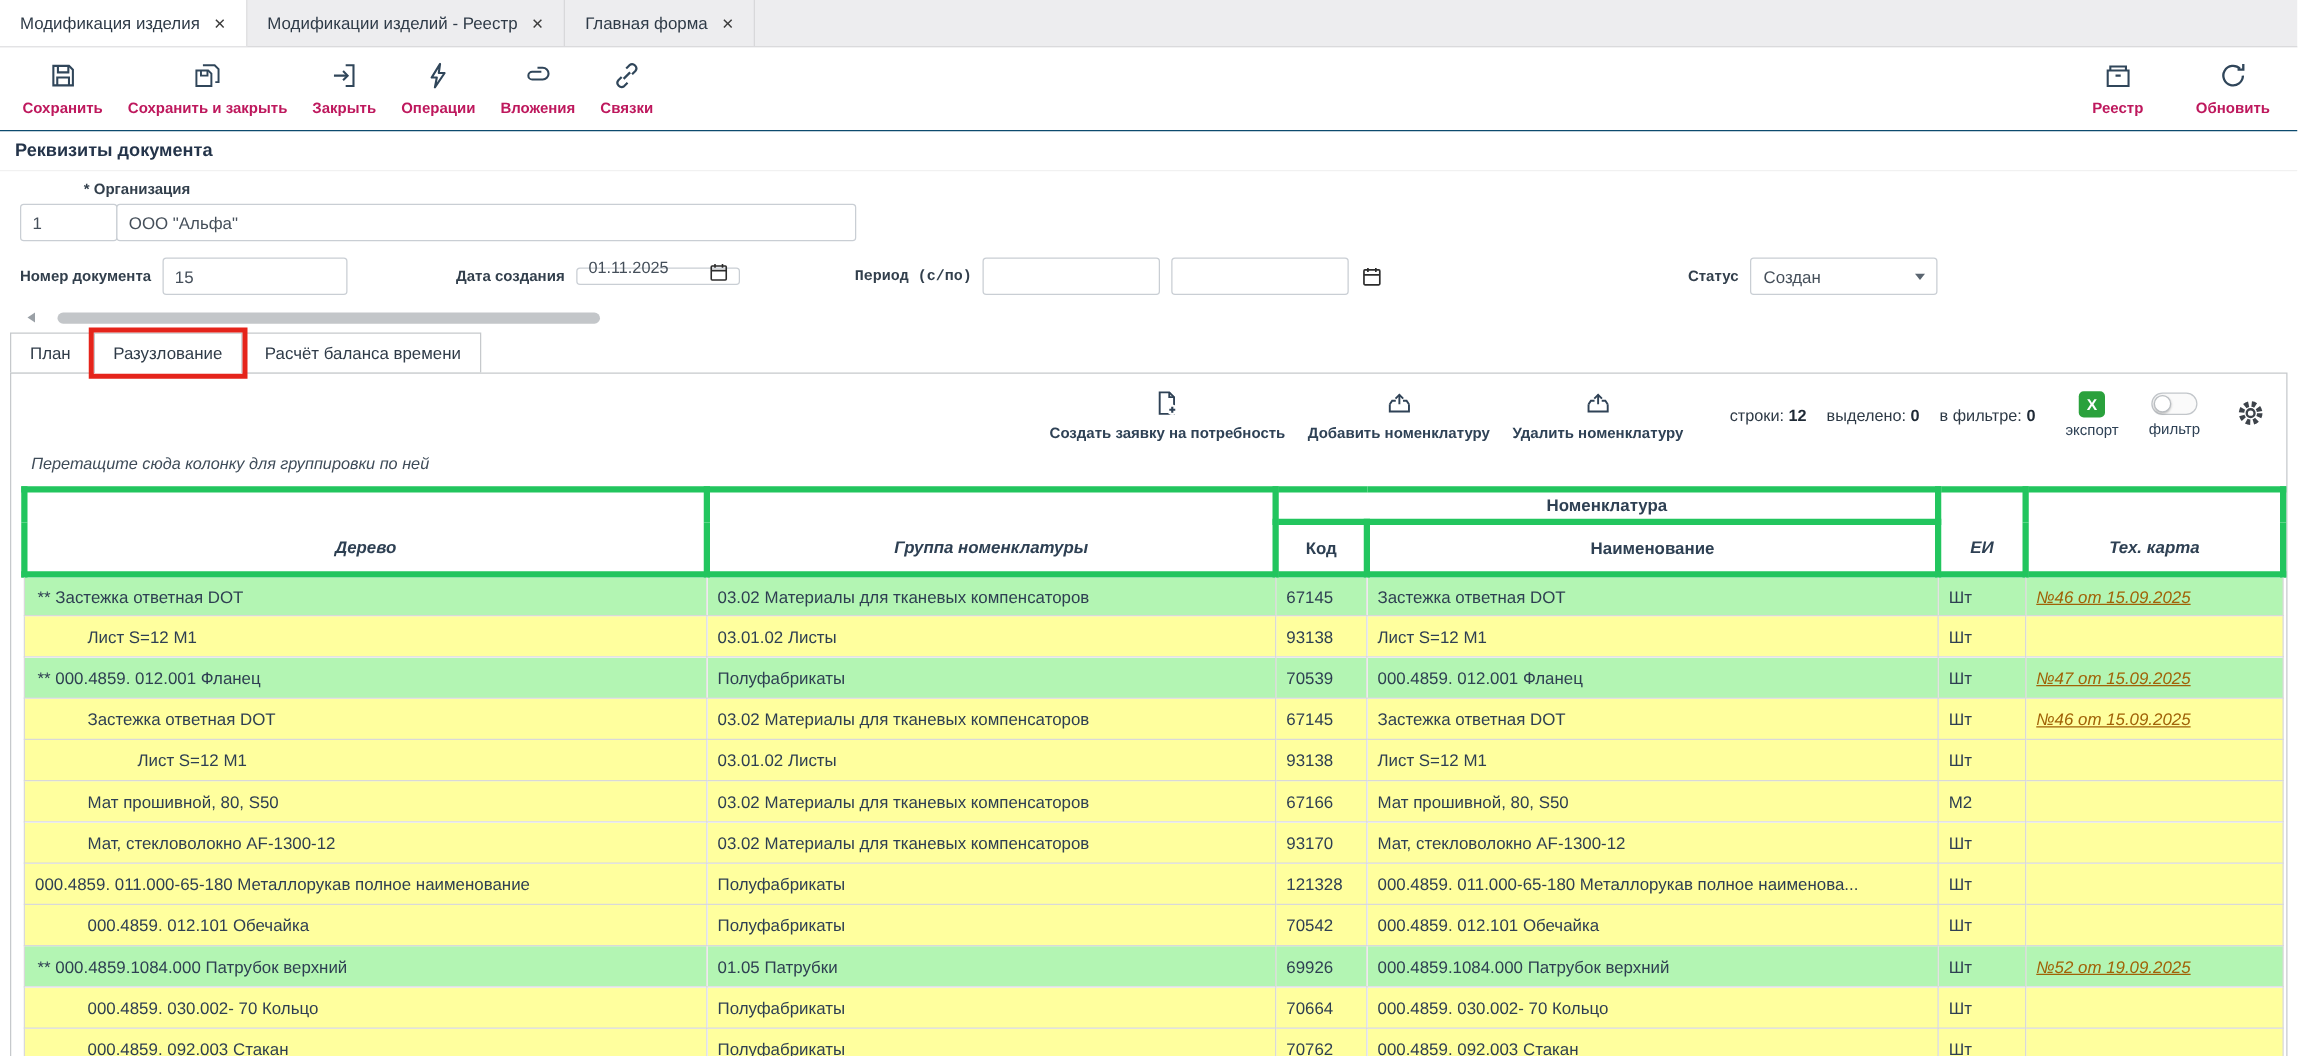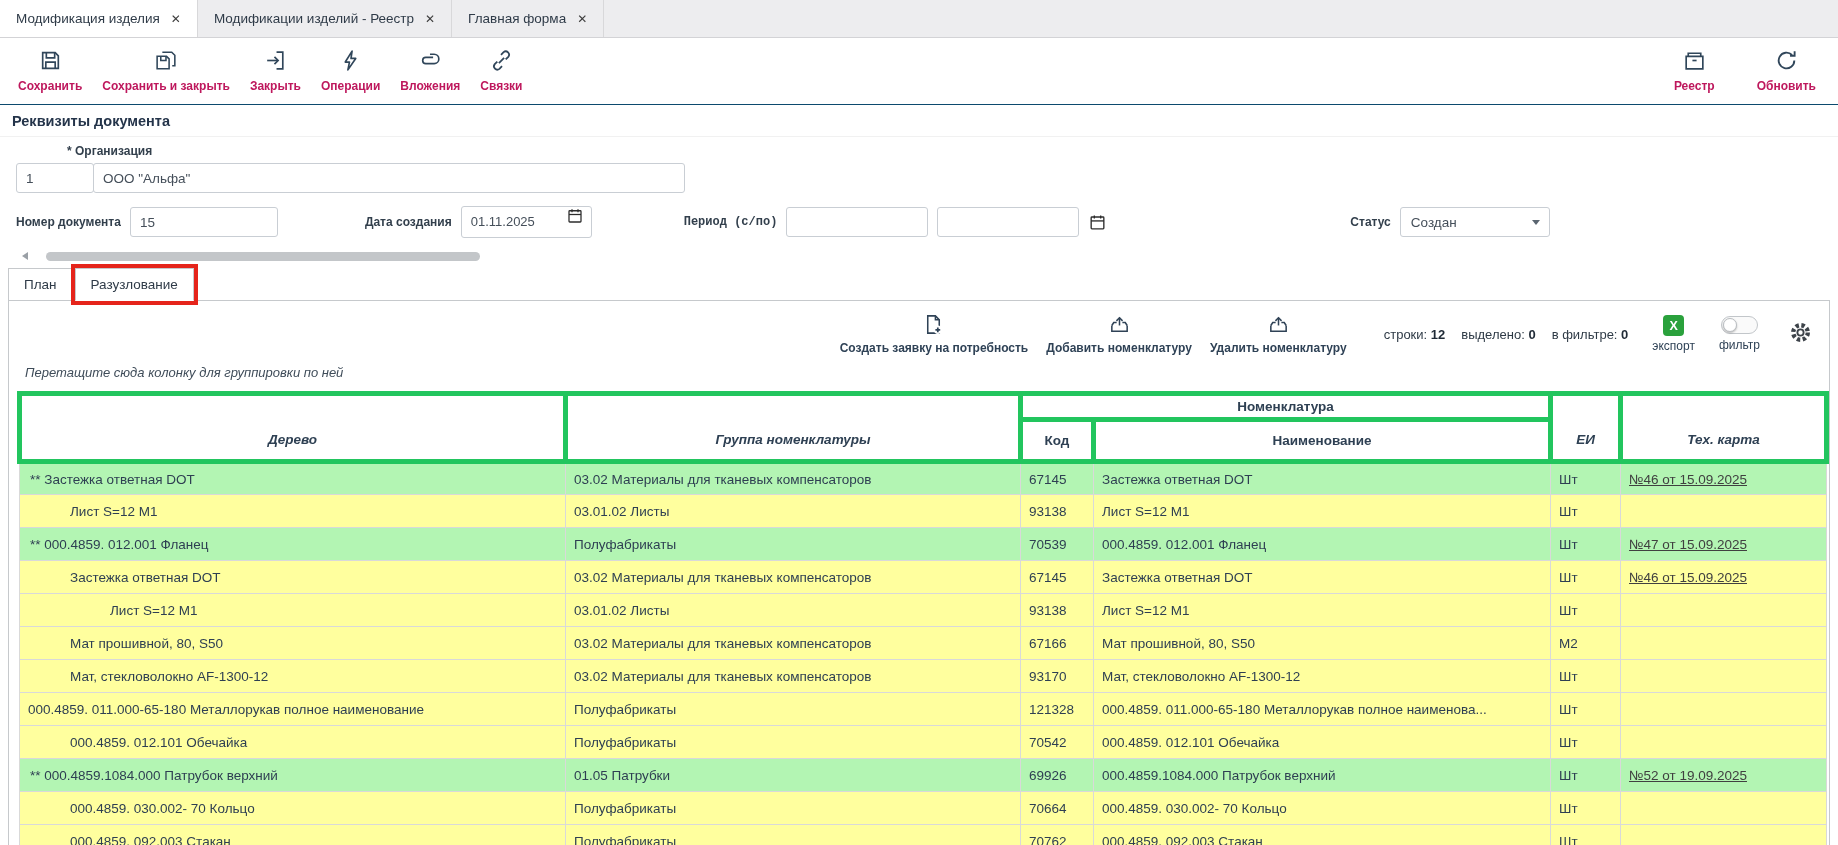--- a/index.html
+++ b/index.html
@@ -27,21 +27,21 @@
   .lab { font-size:12px; font-weight:700; color:#323f4c; white-space:nowrap; }
   .org-label { display:inline-block; margin-left:51px; margin-bottom:5px; }
   .org-row { display:flex; }
   input.txt { height:30px; border:1px solid #c9ced4; border-radius:3px; padding:0 9px; font-family:inherit; font-size:13.5px; color:#454f5a; background:#fff; outline:none; }
   .org-code { width:78px; border-top-right-radius:0; border-bottom-right-radius:0; }
   .org-name { width:592px; margin-left:-1px; border-top-left-radius:0; border-bottom-left-radius:0; color:#8e969e; }
   .fields-row { display:flex; align-items:center; margin-top:13px; }
   .fgroup { display:flex; align-items:center; gap:9px; }
   .g2 { margin-left:87px; } .g3 { margin-left:92px;font-family:Liberation Mono, monospace; } .g4 { margin-left:243px; }
   .inp-doc { width:148px; }
-  .datebox { display:flex; align-items:flex-start; height:32px; border:1px solid #c9ced4; border-radius:3px; padding-right:7px; background:#fff; }
+  .datebox { display:flex; align-items:flex-end; height:14px; border:1px solid #c9ced4; border-radius:3px; padding-right:7px; background:#fff; }
   .datebox input { border:none; height:28px; width:104px; padding:0 2px 0 9px; font:inherit; color:#454f5a; outline:none; background:transparent; }
   .inp-period { width:142px; }
   .cal-icon { display:flex; color:#2c2c2c; cursor:pointer; }
   .selectbox { position:relative; width:150px; height:30px; border:1px solid #c9ced4; border-radius:3px; background:#fff; display:flex; align-items:center; padding:0 26px 0 10px; color:#454f5a; font-size:13.5px; cursor:pointer; }
   .selectbox .tri { position:absolute; right:9px; top:12px; width:0; height:0; border-left:4.5px solid transparent; border-right:4.5px solid transparent; border-top:5.5px solid #5a6570; }
   
   .hscroll { position:relative; height:13px; margin:12px 0 5px; }
   .hscroll .arr { position:absolute; left:6px; top:2px; width:0; height:0; border-top:4.5px solid transparent; border-bottom:4.5px solid transparent; border-right:6px solid #9aa0a6; cursor:pointer; }
   .hscroll .thumb { position:absolute; left:30px; top:2px; width:434px; height:9px; border-radius:4.5px; background:#c3c6c9; cursor:grab; }
   
@@ -69,21 +69,21 @@
   .hint { font-style:italic; font-size:13px; color:#3f4c59; padding:4px 16px 11px; }
   
   .grid-table { border-collapse:collapse; table-layout:fixed; margin-left:8px; width:calc(100% - 8px); font-size:13.5px; }
   .grid-table th { font-weight:700; color:#2e4053; border:5px solid #22c55e; background:#fff; padding:2px 6px; }
   .grid-table thead tr.r1 { height:26px; }
   .grid-table thead tr.r2 { height:42px; }
   .grid-table th.vb { vertical-align:bottom; padding-bottom:12px;font-style:italic; }
   .grid-table td { border:1px solid #d9d9d9; padding:0 8px; height:33px; white-space:nowrap; overflow:hidden; color:#2e3f52; }
   tr.row-head td { background:#b3f5b3; }
   tr.row-child td { background:#ffff9e; }
-  a.tech-link { color:#404040; text-decoration:underline; }
+  a.tech-link { color:#a16207; text-decoration:underline;font-style:italic; }
 </style>
 </head>
 <body>
 
 <div class="tabstrip">
   <div class="wtab active">
     <span>Модификация изделия</span>
     <span class="x">✕</span>
   </div>
   <div class="wtab">
@@ -224,20 +224,21 @@
   </div>
   <div class="hscroll">
     <span class="arr"></span>
     <div class="thumb"></div>
   </div>
 </div>
 
 <div class="dtabs">
   <div class="dtab"><span>План</span></div>
   <div class="dtab active highlight"><span>Разузлование</span></div>
+  <div class="dtab"><span>Расчёт баланса времени</span></div>
 </div>
 
 <div class="panel">
   <div class="gridbar">
     <div class="sp"></div>
     <button class="gaction">
       <span><svg viewBox="0 0 24 24" width="23" height="23">
             <g fill="none" stroke="currentColor" stroke-width="1.6">
               <path d="M6 3h8l4 4v14H6z"></path>
               <path d="M14 3v4h4"></path>

